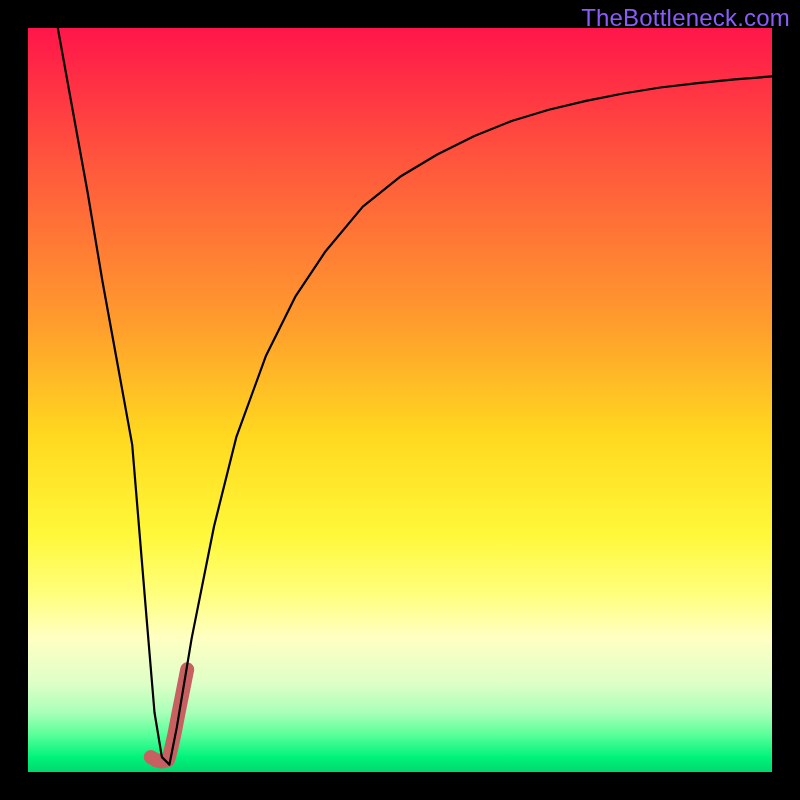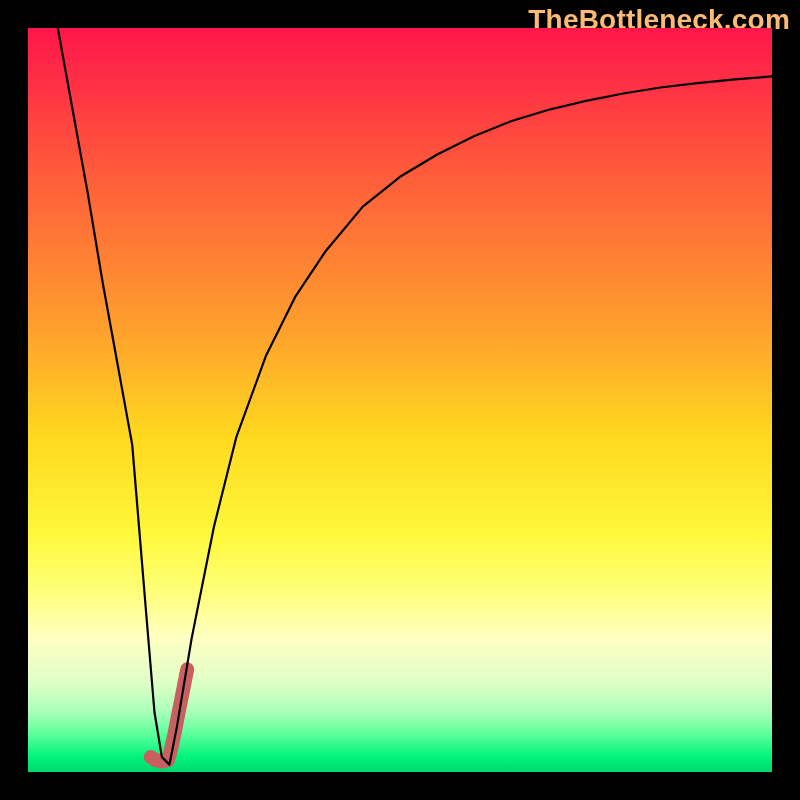--- a/index.html
+++ b/index.html
@@ -38,23 +38,23 @@
       #a9ffb8 92%,
       #59ff9a 95%,
       #00f37b 98%,
       #00d86e 100%
     );
   }
   .watermark {
     position: absolute;
     top: 4px;
     right: 10px;
-    color: #fdba74;
-    font-size: 28px;
-    font-weight: 700;
+    color: #8b5cf6;
+    font-size: 24px;
+    font-weight: 400;
     letter-spacing: 0.2px;
     user-select: none;
   }
   svg.curves {
     position: absolute;
     top: 0;
     left: 0;
     width: 744px;
     height: 744px;
     overflow: visible;

